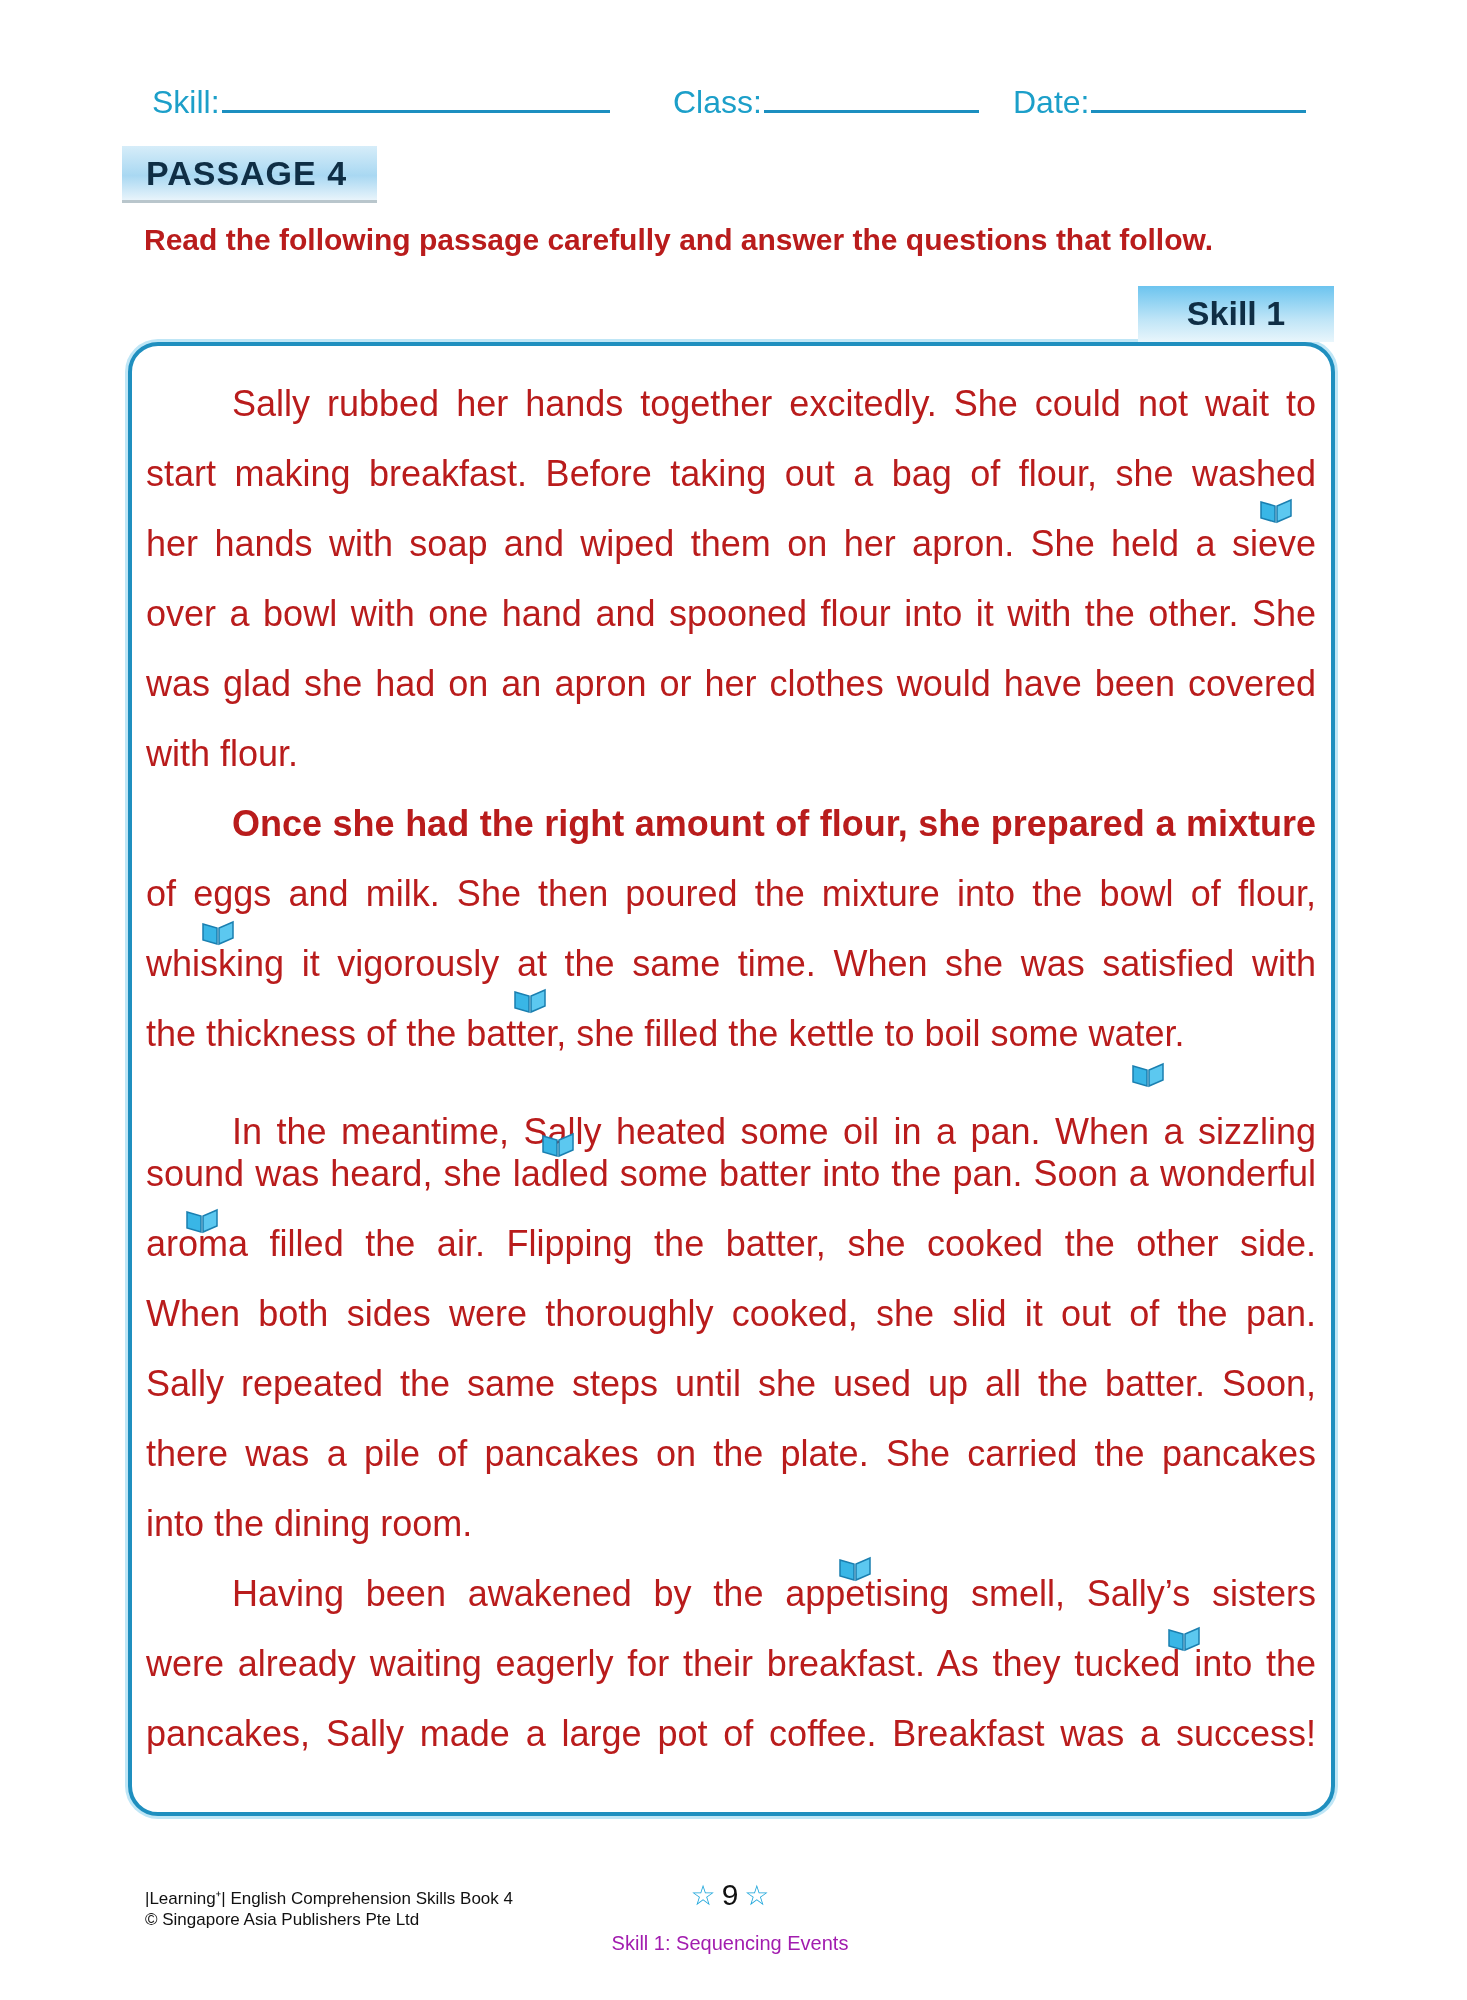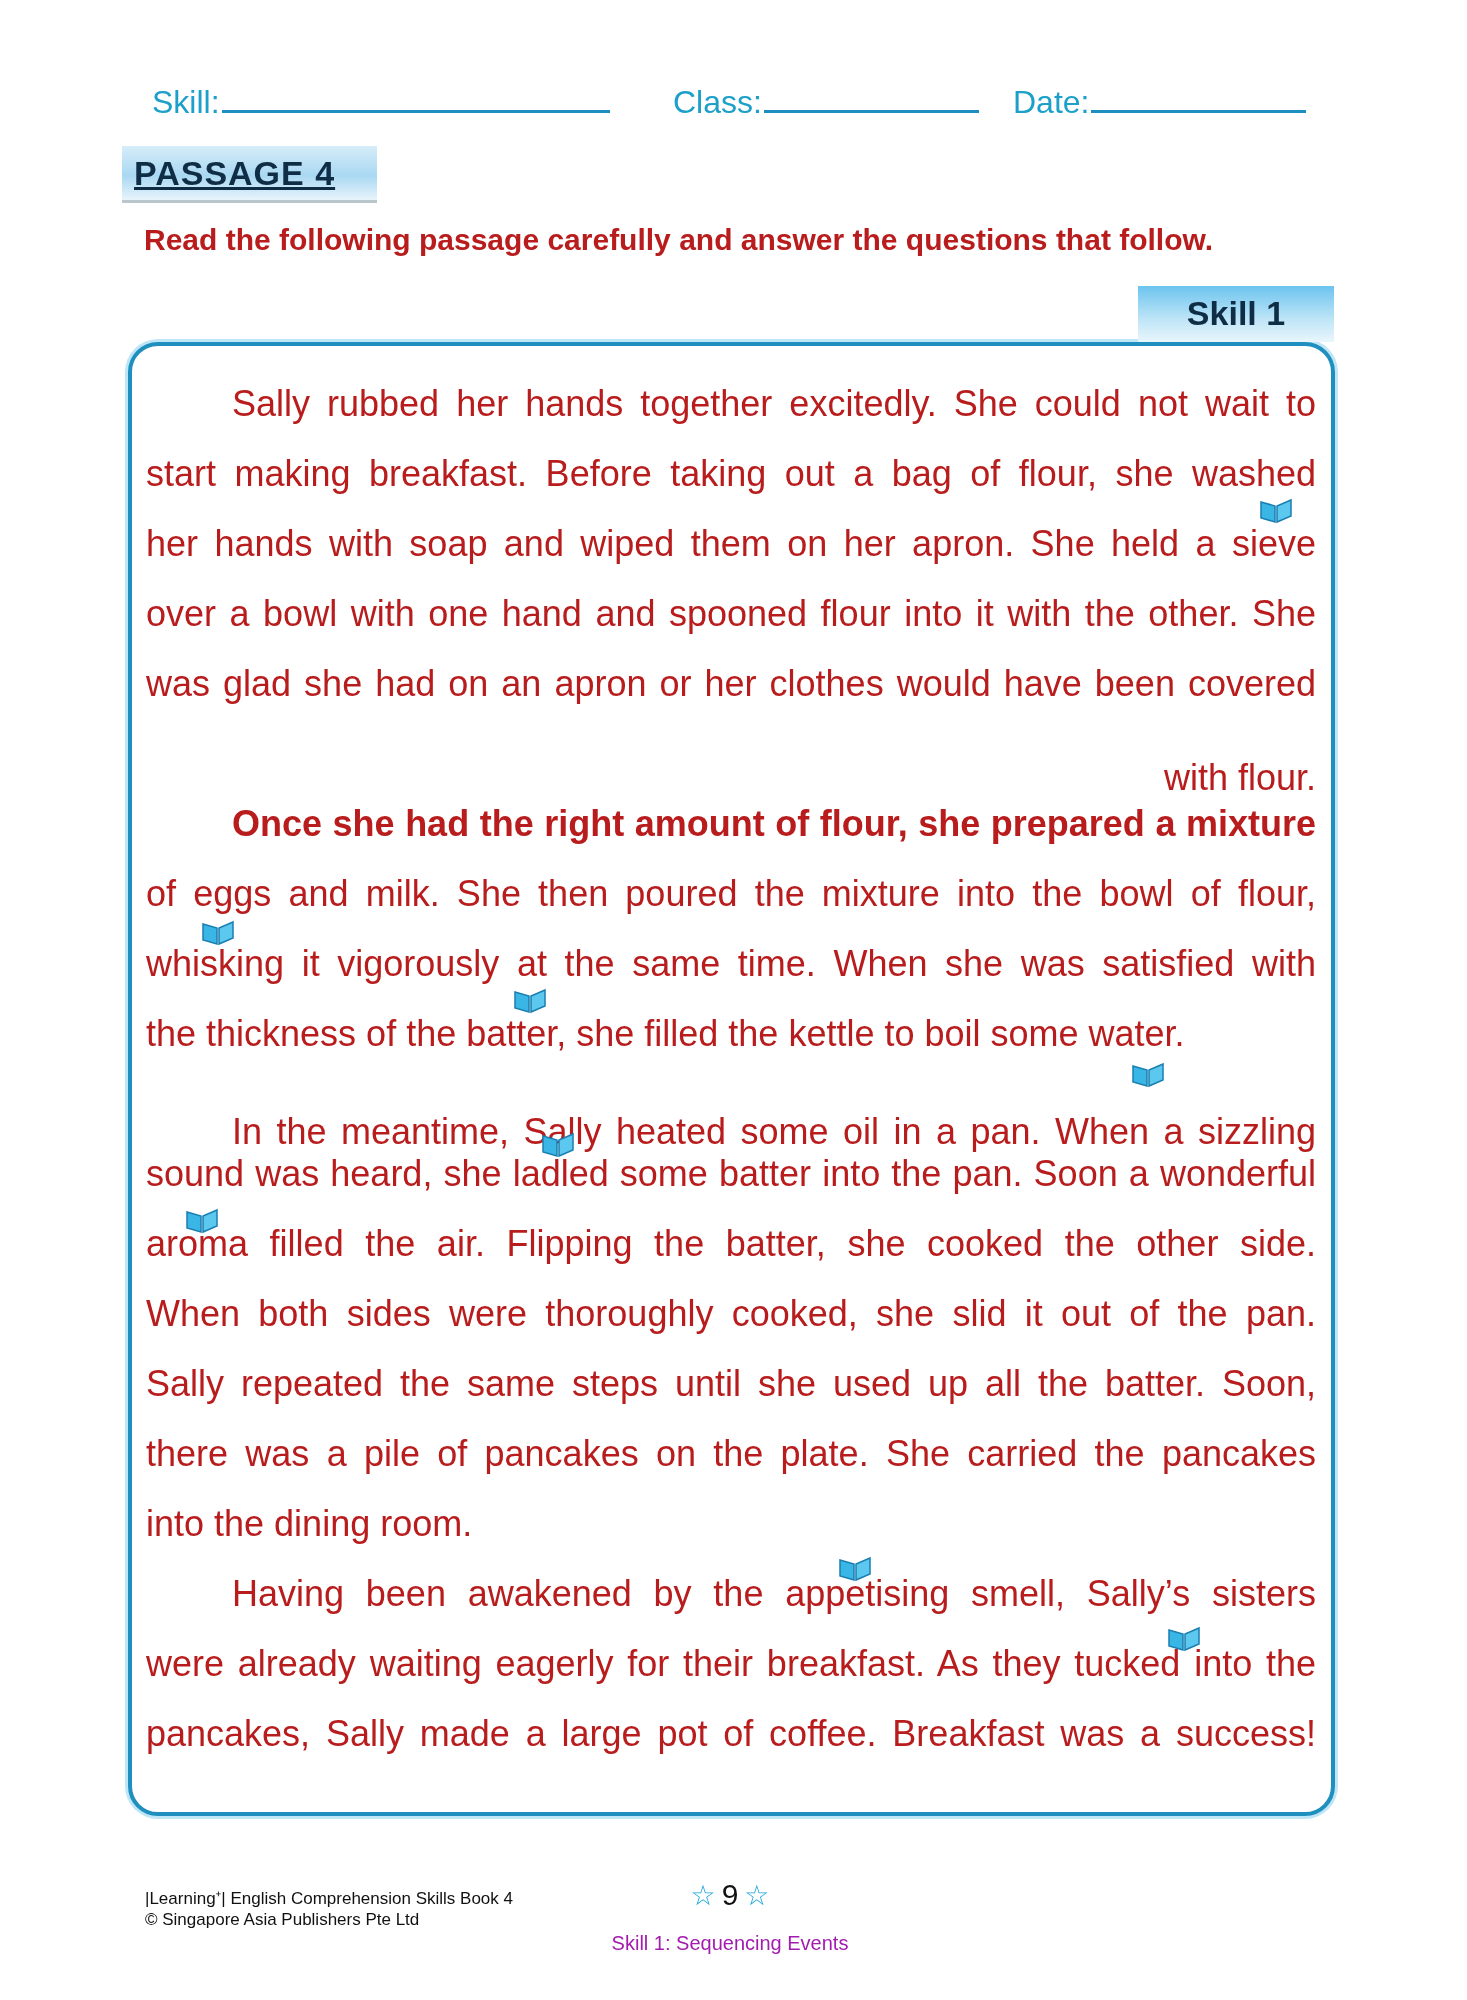--- a/index.html
+++ b/index.html
@@ -1,20 +1,20 @@
 <!DOCTYPE html>
 <html><head>
 <meta charset="utf-8">
 <style>
   html,body{margin:0;padding:0;background:#fff;}
   body{width:1467px;height:2000px;position:relative;overflow:hidden;font-family:"Liberation Sans",sans-serif;}
   .hdr{position:absolute;top:84px;font-size:32px;color:#1c9fc9;}
   .hdr .line{display:inline-block;border-bottom:3px solid #1c8fc0;vertical-align:baseline;height:0;margin-left:2px;}
   .passage-tag{position:absolute;left:122px;top:146px;width:255px;height:54px;background:linear-gradient(180deg,#d6edf9 0%,#a9d8f2 55%,#e8f4fb 100%);border-bottom:3px solid #b9c6cc;}
-  .passage-tag span{position:absolute;left:12px;top:8px;font-size:34px;font-weight:bold;color:#0f2e45;letter-spacing:1px;text-decoration:underline;}
+  .passage-tag span{position:absolute;left:24px;top:8px;font-size:34px;font-weight:bold;color:#0f2e45;letter-spacing:1px;}
   .instr{position:absolute;left:144px;top:218px;width:1190px;font-size:30px;font-weight:bold;color:#b91c1c;line-height:44px;}
   .skill-tag{position:absolute;left:1138px;top:286px;width:196px;height:56px;background:linear-gradient(180deg,#6cc4ef 0%,#bfe5f7 60%,#e9f6fc 100%);}
   .skill-tag span{position:absolute;left:0;right:0;top:8px;text-align:center;font-size:34px;font-weight:bold;color:#0f2e45;}
   .box{position:absolute;left:128px;top:342px;width:1199px;height:1466px;border:4px solid #1f8fbf;border-radius:30px;box-shadow:0 0 0 3px #bfe6f6;background:#fff;}
   .ln{position:absolute;left:146px;width:1170px;font-size:36px;color:#b91c1c;white-space:nowrap;height:44px;line-height:44px;}
   .ln.j{text-align:justify;text-align-last:justify;}
   .ln.ind{left:232px;width:1084px;}
   .book{position:absolute;width:34px;height:26px;}
   .footer-l{position:absolute;left:145px;top:1888px;font-size:17px;color:#111;line-height:21px;}
   .footer-c{position:absolute;left:590px;top:1878px;width:280px;text-align:center;}
@@ -45,21 +45,21 @@
 
 <div class="skill-tag">
   <span>Skill 1</span>
 </div>
 
 <div class="ln j ind" style="top:382px;">Sally rubbed her hands together excitedly. She could not wait to</div>
 <div class="ln j" style="top:452px;">start making breakfast. Before taking out a bag of flour, she washed</div>
 <div class="ln j" style="top:522px;">her hands with soap and wiped them on her apron. She held a sieve</div>
 <div class="ln j" style="top:592px;">over a bowl with one hand and spooned flour into it with the other. She</div>
 <div class="ln j" style="top:662px;">was glad she had on an apron or her clothes would have been covered</div>
-<div class="ln" style="top:756px;text-align:right;">with flour.</div>
+<div class="ln" style="top:732px;">with flour.</div>
 <div class="ln j ind" style="top:802px;font-weight:bold;">Once she had the right amount of flour, she prepared a mixture</div>
 <div class="ln j" style="top:872px;">of eggs and milk. She then poured the mixture into the bowl of flour,</div>
 <div class="ln j" style="top:942px;">whisking it vigorously at the same time. When she was satisfied with</div>
 <div class="ln" style="top:1012px;">the thickness of the batter, she filled the kettle to boil some water.</div>
 <div class="ln j ind" style="top:1082px;margin-top:28px;">In the meantime, Sally heated some oil in a pan. When a sizzling</div>
 <div class="ln j" style="top:1152px;">sound was heard, she ladled some batter into the pan. Soon a wonderful</div>
 <div class="ln j" style="top:1222px;">aroma filled the air. Flipping the batter, she cooked the other side.</div>
 <div class="ln j" style="top:1292px;">When both sides were thoroughly cooked, she slid it out of the pan.</div>
 <div class="ln j" style="top:1362px;">Sally repeated the same steps until she used up all the batter. Soon,</div>
 <div class="ln j" style="top:1432px;">there was a pile of pancakes on the plate. She carried the pancakes</div>

